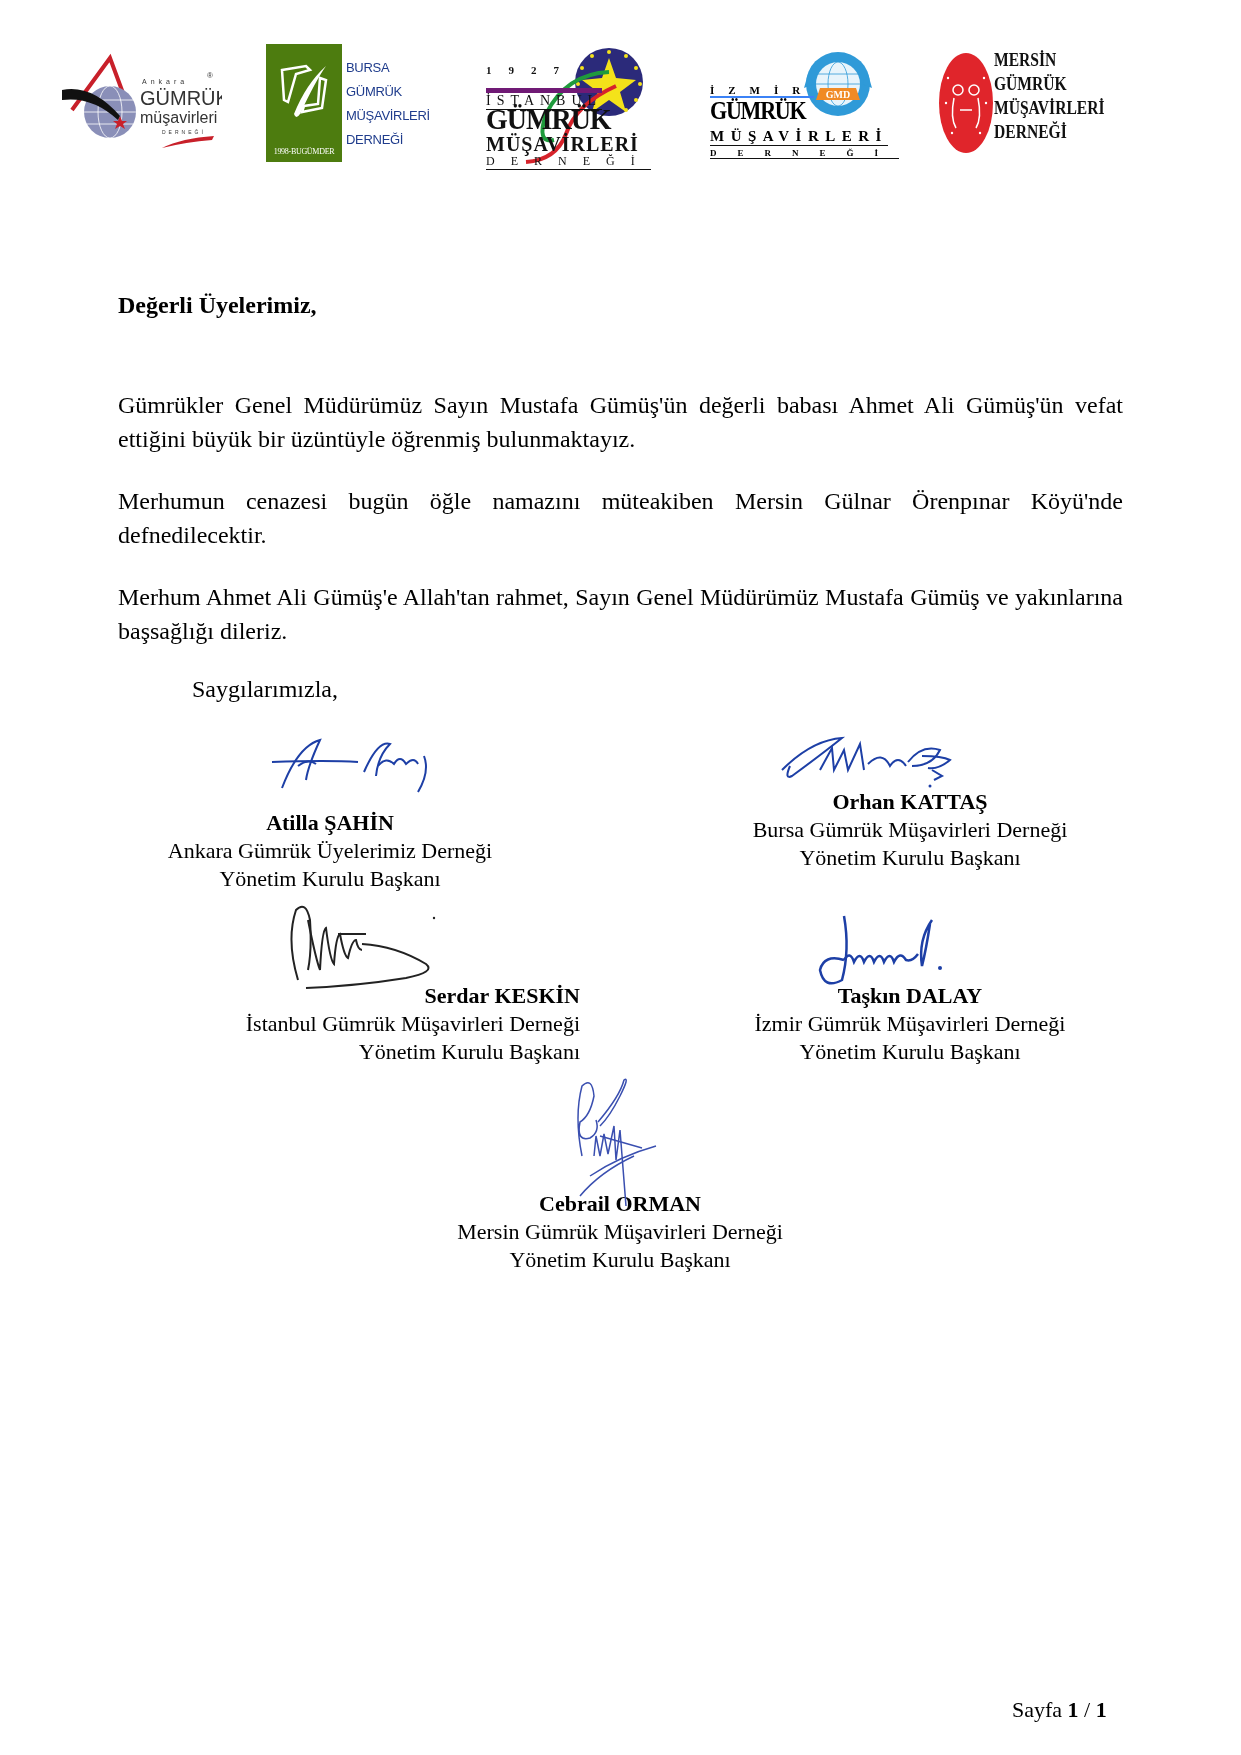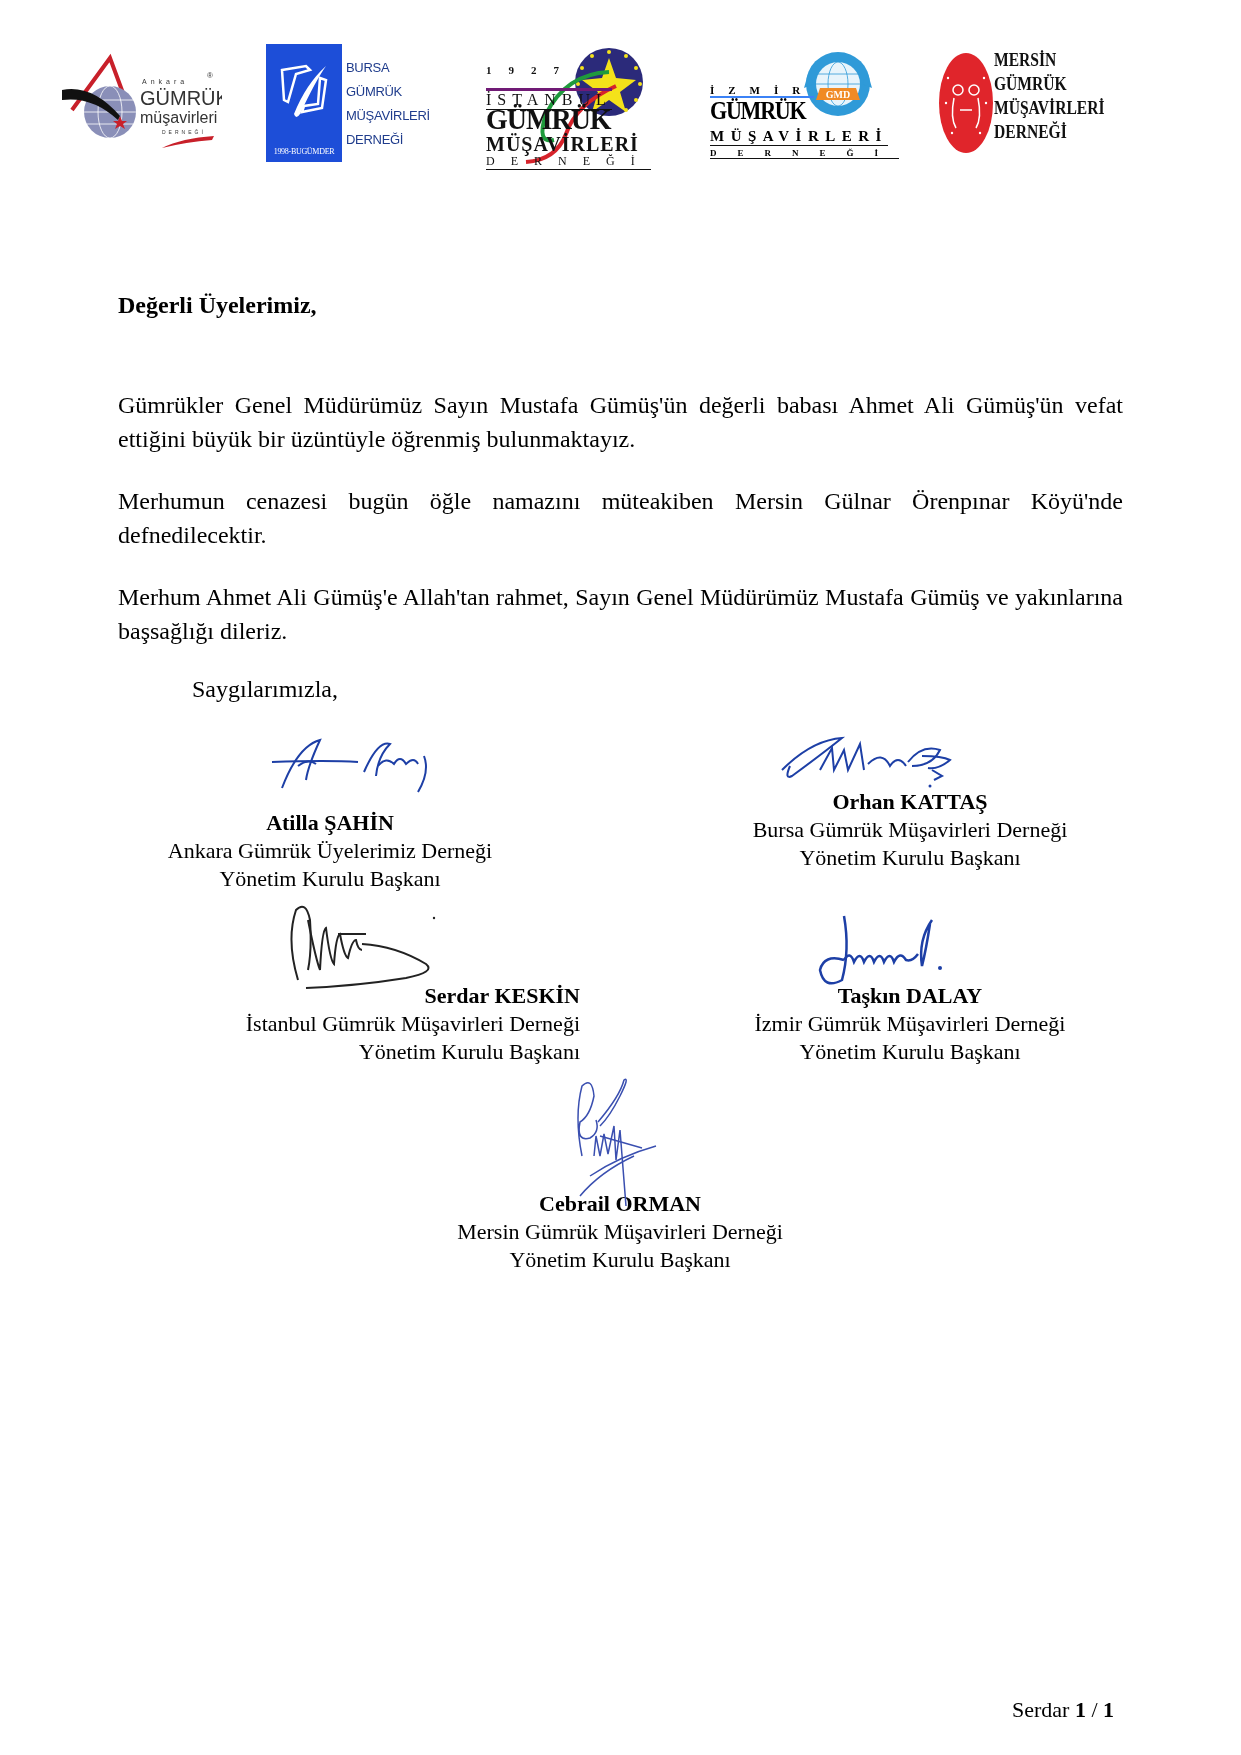--- a/index.html
+++ b/index.html
@@ -9,29 +9,29 @@
     
     .logo { position: absolute; }
     .logo svg { display: block; }
 
     #logo-ankara { left: 62px; top: 50px; width: 160px; height: 100px; }
     #logo-bursa { left: 266px; top: 44px; width: 150px; height: 120px; }
     #logo-istanbul { left: 486px; top: 44px; width: 170px; height: 120px; }
     #logo-izmir { left: 710px; top: 44px; width: 170px; height: 120px; }
     #logo-mersin { left: 938px; top: 44px; width: 180px; height: 120px; }
 
-    .bursa-box { position:absolute; left:0; top:0; width:76px; height:118px; background:#1d4ed8; }
+    .bursa-box { position:absolute; left:0; top:0; width:76px; height:118px; background:#4d7c0f; }
     .bursa-year { position:absolute; left:0; bottom:6px; width:76px; text-align:center; color:#fff;
                   font-family:"Liberation Serif", serif; font-size:8px; letter-spacing:-0.3px; }
     .bursa-text { position:absolute; left:80px; top:12px; color:#1f3c8c;
                   font-family:"Liberation Sans", sans-serif; font-size:13px; line-height:24px; letter-spacing:-0.3px; }
 
     .ist-small { position:absolute; font-family:"Liberation Serif", serif; color:#111; }
     .ist-year { left:0; top:20px; font-size:11px; font-weight:bold; letter-spacing:17px; }
-    .ist-city { left:0; top:44px; font-size:16px; letter-spacing:6px; border-top:3px solid #701a75; border-bottom:1px solid #111; }
+    .ist-city { left:0; top:44px; font-size:14px; letter-spacing:6px; border-top:5px solid #701a75; border-bottom:1px solid #111; }
     .ist-gum { left:0; top:60px; font-size:28px; font-weight:bold; letter-spacing:-1px; transform:scaleY(1.05); }
     .ist-mus { left:0; top:89px; font-size:20px; font-weight:bold; letter-spacing:1px; }
     .ist-der { left:0; top:110px; font-size:12px; letter-spacing:16px; border-bottom:1px solid #111; }
 
     .izm-city { position:absolute; left:0; top:40px; font-family:"Liberation Serif", serif; font-size:11px; font-weight:bold; letter-spacing:14px; border-bottom:2px solid #3b82f6; }
     .izm-gum { position:absolute; left:0; top:52px; font-family:"Liberation Serif", serif; font-size:26px; font-weight:bold; letter-spacing:-1.5px; transform:scaleX(0.85); transform-origin:left; }
     .izm-mus { position:absolute; left:0; top:84px; font-family:"Liberation Serif", serif; font-size:15px; font-weight:bold; letter-spacing:6.5px; border-bottom:1px solid #111; }
     .izm-der { position:absolute; left:0; top:104px; font-family:"Liberation Serif", serif; font-size:9px; font-weight:bold; letter-spacing:21px; border-bottom:1px solid #111; }
 
     .mer-text { position:absolute; left:56px; top:4px; font-family:"Liberation Serif", serif; font-weight:bold; font-size:19px; line-height:24px; color:#111; transform:scaleX(0.82); transform-origin:left; white-space:nowrap; }
@@ -257,17 +257,17 @@
   </g>
 </svg>
 <div class="sig-block" id="sig-cebrail">
   <div style="height:118px"></div>
   <span class="sig-name">Cebrail ORMAN</span>
   <span class="sig-org">Mersin Gümrük Müşavirleri Derneği</span>
   <span class="sig-title">Yönetim Kurulu Başkanı</span>
 </div>
 
 <div class="footer">
-  <span>Serdar</span>
+  <span>Sayfa</span>
   <b>1</b>
   <span>/</span>
   <b>1</b>
 </div>
 
 </body></html>

